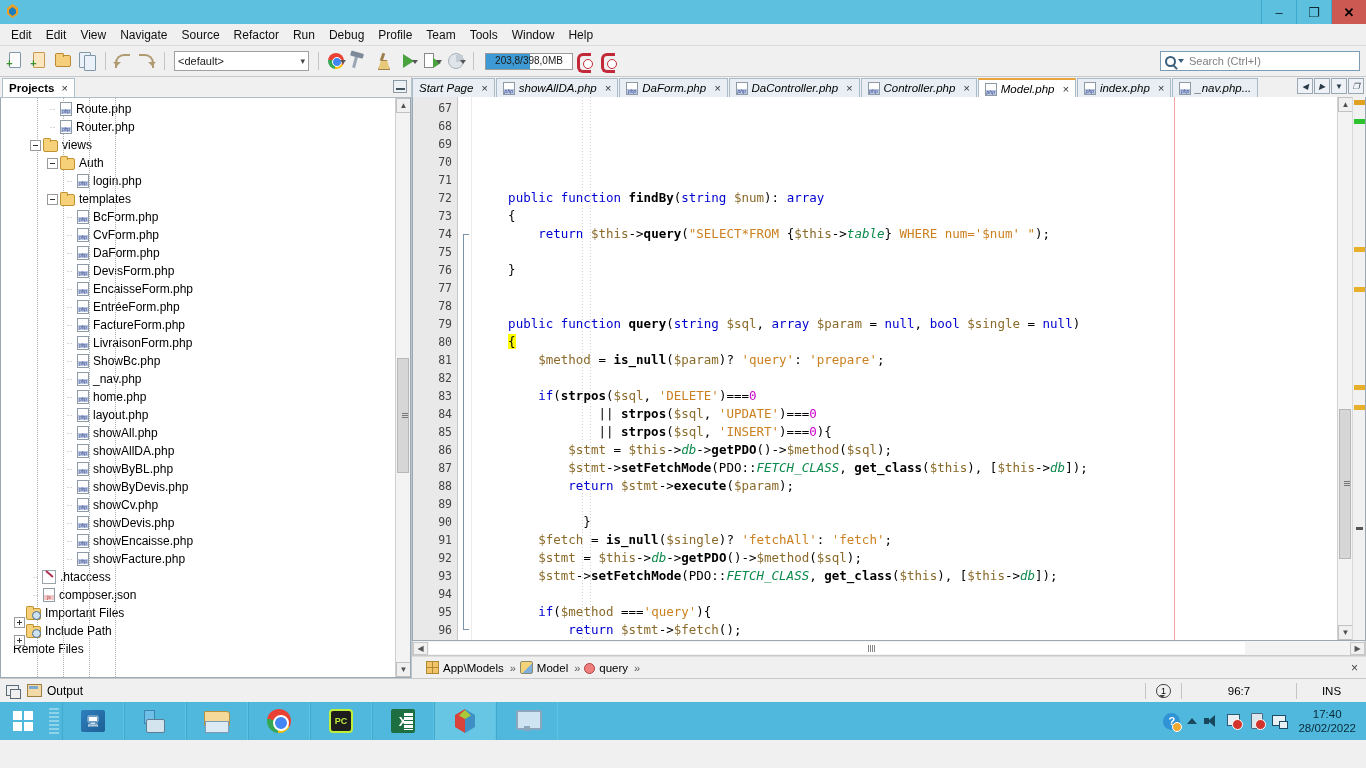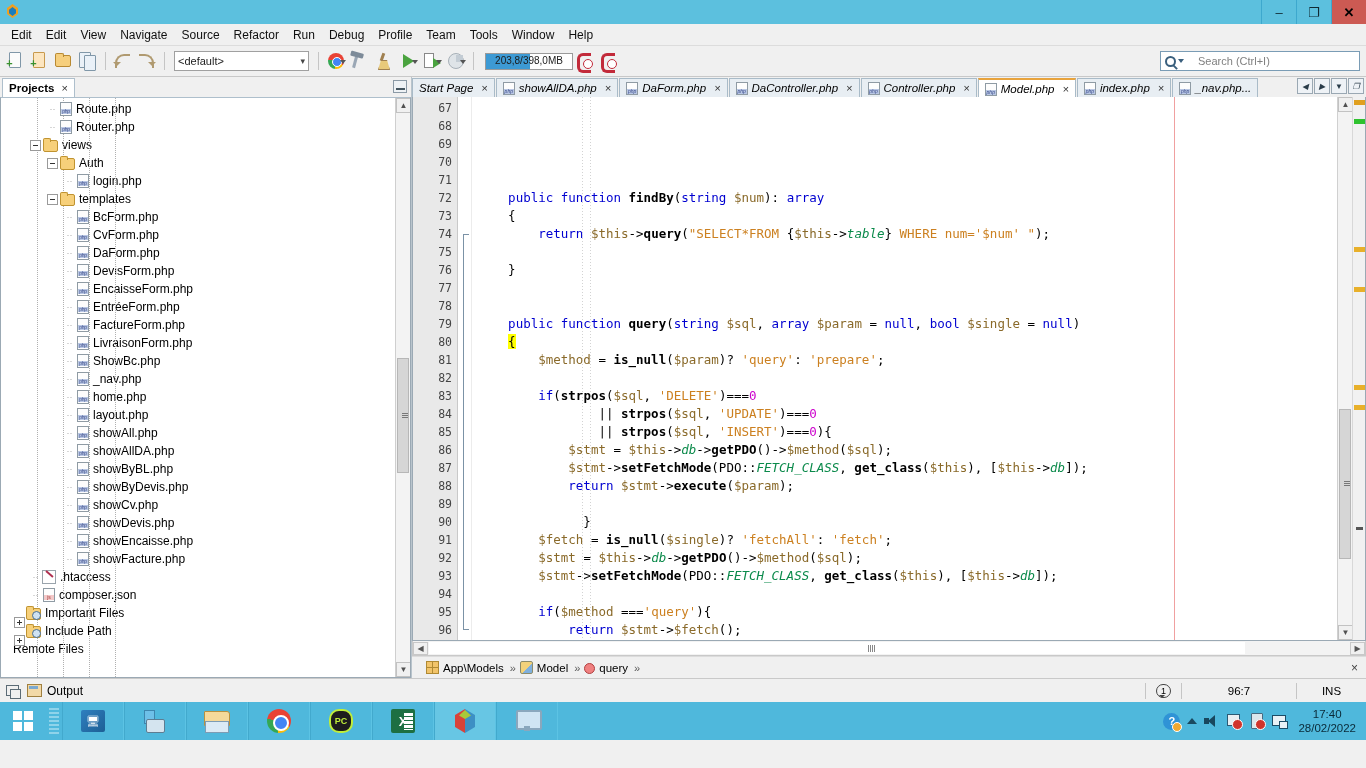--- a/index.html
+++ b/index.html
@@ -106,21 +106,21 @@
     position:absolute;right:6px;top:5px;width:200px;height:20px;background:#fff;
     border:1px solid #7a9cb5;display:flex;align-items:center;
   }
   #searchbox .mag{
     width:11px;height:11px;border:2px solid #3a5f7d;border-radius:50%;margin-left:4px;position:relative;
   }
   #searchbox .mag:after{content:"";position:absolute;right:-4px;bottom:-3px;width:6px;height:2px;
       background:#3a5f7d;transform:rotate(45deg);}
   #searchbox .tri{margin-left:2px;width:0;height:0;border-left:3px solid transparent;
       border-right:3px solid transparent;border-top:4px solid #3a5f7d;}
-  #searchbox .ph{margin-left:14px;color:#808080;font-size:11px;}
+  #searchbox .ph{margin-left:5px;color:#808080;font-size:11px;}
   
   #main{height:601px;display:flex;background:#f0f0f0;}
   
   #projects{width:412px;display:flex;flex-direction:column;border-right:1px solid #b9c4cc;}
   .tabstrip{height:20px;background:#f0f0f0;display:flex;align-items:center;position:relative;}
   #proj-tab{
     height:19px;background:#fff;border:1px solid #aebfcc;border-bottom:none;
     display:flex;align-items:center;padding:0 6px;font-weight:bold;font-size:11.5px;margin-left:2px;
   }
   #proj-tab .x{margin-left:7px;font-weight:normal;font-size:11px;color:#333;}
@@ -265,21 +265,21 @@
   .setupi:after{content:"";position:absolute;left:3px;top:9px;width:17px;height:12px;background:#d4e4ef;border:1px solid #5d7d92;border-radius:2px;}
   .expl{width:26px;height:22px;position:relative;}
   .expl:before{content:"";position:absolute;left:0;top:1px;width:24px;height:13px;background:#f5d99a;
     border:1px solid #b8913f;border-radius:1px 3px 0 0;}
   .expl:after{content:"";position:absolute;left:1px;top:11px;width:22px;height:10px;background:#dbeaf5;
     border:1px solid #7d9cb4;}
   .chr{width:24px;height:24px;border-radius:50%;
     background:conic-gradient(#e94235 0 33%,#fbbc05 33% 52%,#34a853 52% 78%,#e94235 78% 100%);position:relative;}
   .chr:after{content:"";position:absolute;left:6px;top:6px;width:12px;height:12px;border-radius:50%;
     background:#4285f4;border:2px solid #fff;}
-  .pcs{width:24px;height:24px;background:#1d1d1d;border:2px solid #bfee3a;border-radius:10px;
+  .pcs{width:24px;height:24px;background:#1d1d1d;border:2px solid #bfee3a;border-radius:4px;
     color:#bfee3a;font-size:9px;font-weight:bold;display:flex;align-items:center;justify-content:center;}
   .xls{width:24px;height:24px;background:#1d6f42;border-radius:2px;color:#fff;font-size:13px;
     font-weight:bold;display:flex;align-items:center;justify-content:center;position:relative;}
   .xls:after{content:"";position:absolute;right:2px;top:3px;width:9px;height:18px;background:#fff;
     background-image:repeating-linear-gradient(to bottom,#1d6f42 0 1px,transparent 1px 4px);}
   .nbico{width:24px;height:24px;position:relative;}
   .nbico:before{content:"";position:absolute;left:2px;top:0;width:20px;height:24px;
     background:linear-gradient(90deg,#d8423a 50%,#3d8fc4 50%);
     clip-path:polygon(50% 0,100% 25%,100% 75%,50% 100%,0 75%,0 25%);}
   .nbico:after{content:"";position:absolute;left:6px;top:1px;width:12px;height:9px;background:#a8c93a;

